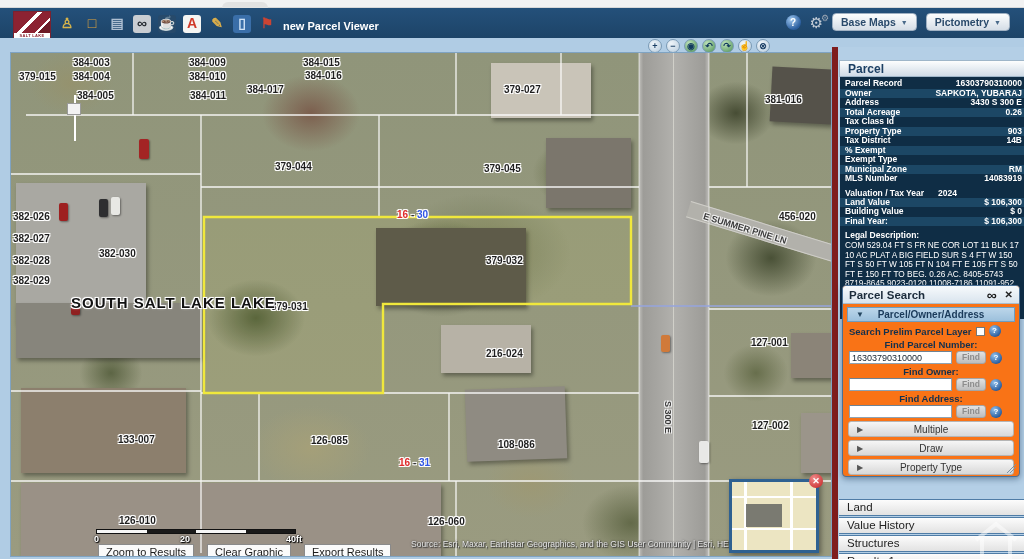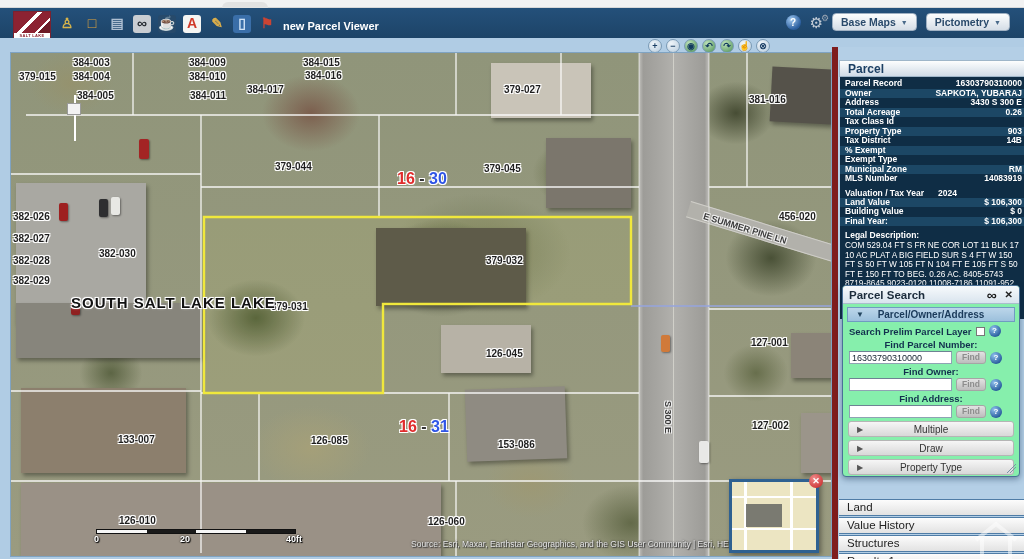--- a/index.html
+++ b/index.html
@@ -61,22 +61,22 @@
   .car { position:absolute; border-radius:2px; box-shadow:1px 1px 2px rgba(0,0,0,.4); }
   #road-v { position:absolute; left:628px; top:0; width:70px; height:505px;
     background:linear-gradient(90deg,#c2c1bd 0,#9d9c98 6%,#a8a7a3 30%,#b2b1ad 50%,#a8a7a3 70%,#9d9c98 94%,#c2c1bd 100%); }
   #road-v .cl { position:absolute; left:34px; top:0; width:1px; height:100%; background:rgba(240,240,230,.5); }
   #road-diag { position:absolute; left:680px; top:148px; width:230px; height:17px; background:#b2b1ab;
     border-top:1px solid #cfcec8; border-bottom:1px solid #cfcec8; transform:rotate(17deg); transform-origin:left top; }
   #lines, #yellow { position:absolute; left:0; top:0; }
 
   .mlabel { position:absolute; font-size:10px; font-weight:bold; color:#1e1e1e; white-space:nowrap;
     text-shadow:-1px -1px 0 #fff,1px -1px 0 #fff,-1px 1px 0 #fff,1px 1px 0 #fff,0 0 2px #fff; }
-  .lot { position:absolute; font-size:16px; font-weight:bold; white-space:nowrap;
-    text-shadow:-1px -1px 0 #fff,1px -1px 0 #fff,-1px 1px 0 #fff,1px 1px 0 #fff; }
+  .lot { position:absolute; font-size:10px; font-weight:bold; white-space:nowrap;
+    text-shadow:-1px -1px 0 #fff,1px -1px 0 #fff,-1px 1px 0 #fff,1px 1px 0 #fff;margin-top:39px; }
   .lot .r { color:#e02c2c; } .lot .sep { color:#333; } .lot .b { color:#2f55e6; }
   #city-label { position:absolute; left:60px; top:241px; font-size:15px; font-weight:bold; letter-spacing:1px; color:#111;
     text-shadow:-1px -1px 0 #fff,1px -1px 0 #fff,-1px 1px 0 #fff,1px 1px 0 #fff,0 0 3px #fff; }
   .street { position:absolute; font-size:9px; font-weight:bold; color:#3c3c3c; white-space:nowrap;
     text-shadow:-1px -1px 0 #eee,1px -1px 0 #eee,-1px 1px 0 #eee,1px 1px 0 #eee; transform-origin:left top; }
 
   #pole { position:absolute; left:63px; top:42px; width:2px; height:46px; background:#fff; }
   #pole-box { position:absolute; left:56px; top:50px; width:14px; height:12px; background:#f2f2f2; border:1px solid #9a9a9a; }
 
   
@@ -116,21 +116,21 @@
     padding:1px 0 0 8px; }
   #parcel-info { position:absolute; left:2px; top:30px; width:187px; height:242px; background:#0f2d45; color:#fff; padding-top:2px; }
   .prow { display:flex; justify-content:space-between; padding:0 5px; height:9.5px; line-height:9.5px; font-size:8.5px; font-weight:bold; background:#0f2d45; }
   .prow.alt { background:#1c4765; }
   .pl { white-space:nowrap; } .pv { white-space:nowrap; }
   #val-header { display:flex; gap:14px; padding:0 5px; height:10px; line-height:10px; font-size:8.5px; font-weight:bold; margin-top:4px; }
   #legal { padding:4px 5px 0 5px; font-size:8.5px; font-weight:bold; }
   #legal-text { font-weight:normal; font-size:8.3px; line-height:9.6px; margin-top:1px; }
 
   
-  #search-panel { position:absolute; left:4px; top:238px; width:178px; height:192px; background:#86efac;
+  #search-panel { position:absolute; left:4px; top:238px; width:178px; height:192px; background:#f97316;
     border:1px solid #4a7096; border-radius:4px; box-shadow:0 2px 6px rgba(10,40,70,.45); }
   #search-header { height:18px; background:linear-gradient(#f7fafc,#d9e4ee); border-bottom:1px solid #aabdcd;
     border-radius:3px 3px 0 0; display:flex; align-items:center; padding:0 6px; }
   #search-title { font-size:11.5px; font-weight:bold; color:#1c2c3c; flex:1; }
   #binoc { font-size:14px; font-weight:bold; color:#151515; margin-right:8px; line-height:14px; }
   #search-close { font-size:10px; font-weight:bold; color:#222; cursor:pointer; }
   #section-bar { margin:3px 4px 2px 4px; height:15px; background:linear-gradient(#bcd6ea,#9cc0dc); border:1px solid #6f9cc0;
     display:flex; align-items:center; justify-content:center; position:relative; font-size:10px; font-weight:bold; color:#1a3a5a; cursor:pointer; }
   #section-bar .tri { position:absolute; left:8px; font-size:8px; color:#24455f; }
   #prelim-row { display:flex; align-items:center; gap:4px; padding:1px 6px 0 6px; font-size:9.5px; font-weight:bold; color:#12304e; }
@@ -274,36 +274,36 @@
         <span class="mlabel" style="left: 62px; top: 4px;">384-003</span>
         <span class="mlabel" style="left: 62px; top: 18px;">384-004</span>
         <span class="mlabel" style="left: 66px; top: 37px;">384-005</span>
         <span class="mlabel" style="left: 178px; top: 4px;">384-009</span>
         <span class="mlabel" style="left: 178px; top: 18px;">384-010</span>
         <span class="mlabel" style="left: 179px; top: 37px;">384-011</span>
         <span class="mlabel" style="left: 236px; top: 31px;">384-017</span>
         <span class="mlabel" style="left: 292px; top: 4px;">384-015</span>
         <span class="mlabel" style="left: 294px; top: 17px;">384-016</span>
         <span class="mlabel" style="left: 493px; top: 31px;">379-027</span>
-        <span class="mlabel" style="left: 738px; top: 41px;">381-016</span>
+        <span class="mlabel" style="left: 738px; top: 41px; padding-left: 16px;">381-016</span>
         <span class="mlabel" style="left: 264px; top: 108px;">379-044</span>
         <span class="mlabel" style="left: 473px; top: 110px;">379-045</span>
         <span class="mlabel" style="left: 2px; top: 158px;">382-026</span>
         <span class="mlabel" style="left: 2px; top: 180px;">382-027</span>
         <span class="mlabel" style="left: 2px; top: 202px;">382-028</span>
         <span class="mlabel" style="left: 2px; top: 222px;">382-029</span>
         <span class="mlabel" style="left: 88px; top: 195px;">382-030</span>
         <span class="mlabel" style="left: 752px; top: 158px; padding-left: 16px;">456-020</span>
         <span class="mlabel" style="left: 260px; top: 248px;">379-031</span>
         <span class="mlabel" style="left: 475px; top: 202px;">379-032</span>
-        <span class="mlabel" style="left: 475px; top: 295px;">126-045</span>
+        <span class="mlabel" style="left: 475px; top: 295px;">216-024</span>
         <span class="mlabel" style="left: 740px; top: 284px;">127-001</span>
         <span class="mlabel" style="left: 107px; top: 381px;">133-007</span>
         <span class="mlabel" style="left: 300px; top: 382px;">126-085</span>
-        <span class="mlabel" style="left: 487px; top: 386px;">153-086</span>
+        <span class="mlabel" style="left: 487px; top: 386px;">108-086</span>
         <span class="mlabel" style="left: 741px; top: 367px;">127-002</span>
         <span class="mlabel" style="left: 108px; top: 462px;">126-010</span>
         <span class="mlabel" style="left: 417px; top: 463px;">126-060</span>
         <span class="lot" style="left: 386px; top: 117px;"><span class="r">16</span><span class="sep"> - </span><span class="b">30</span></span>
         <span class="lot" style="left: 388px; top: 365px;"><span class="r">16</span><span class="sep"> - </span><span class="b">31</span></span>
         <span class="street" style="left: 694px; top: 158px; transform: rotate(17deg);">E SUMMER PINE LN</span>
         <span class="street" style="left: 662px; top: 348px; transform: rotate(90deg);">S 300 E</span>
       </div>
     <div id="city-label">SOUTH SALT LAKE LAKE</div>
 
@@ -317,20 +317,25 @@
       <div class="ticks">
         <span style="left:-2px">0</span>
         <span style="left:84px">20</span>
         <span style="left:190px">40ft</span>
       </div>
     </div>
 
     <div id="attribution">Source: Esri, Maxar, Earthstar Geographics, and the GIS User Community | Esri, HERE, G</div>
     <div id="esri-logo">ri</div>
 
+    <div id="map-buttons">
+        <button class="map-btn">Zoom to Results</button>
+        <button class="map-btn">Clear Graphic</button>
+        <button class="map-btn">Export Results</button>
+      </div>
 
     <div id="inset">
       <div class="extent"></div>
       <div class="close">✕</div>
     </div>
   </div>
 
 </div>
 
 <div id="sidebar">

